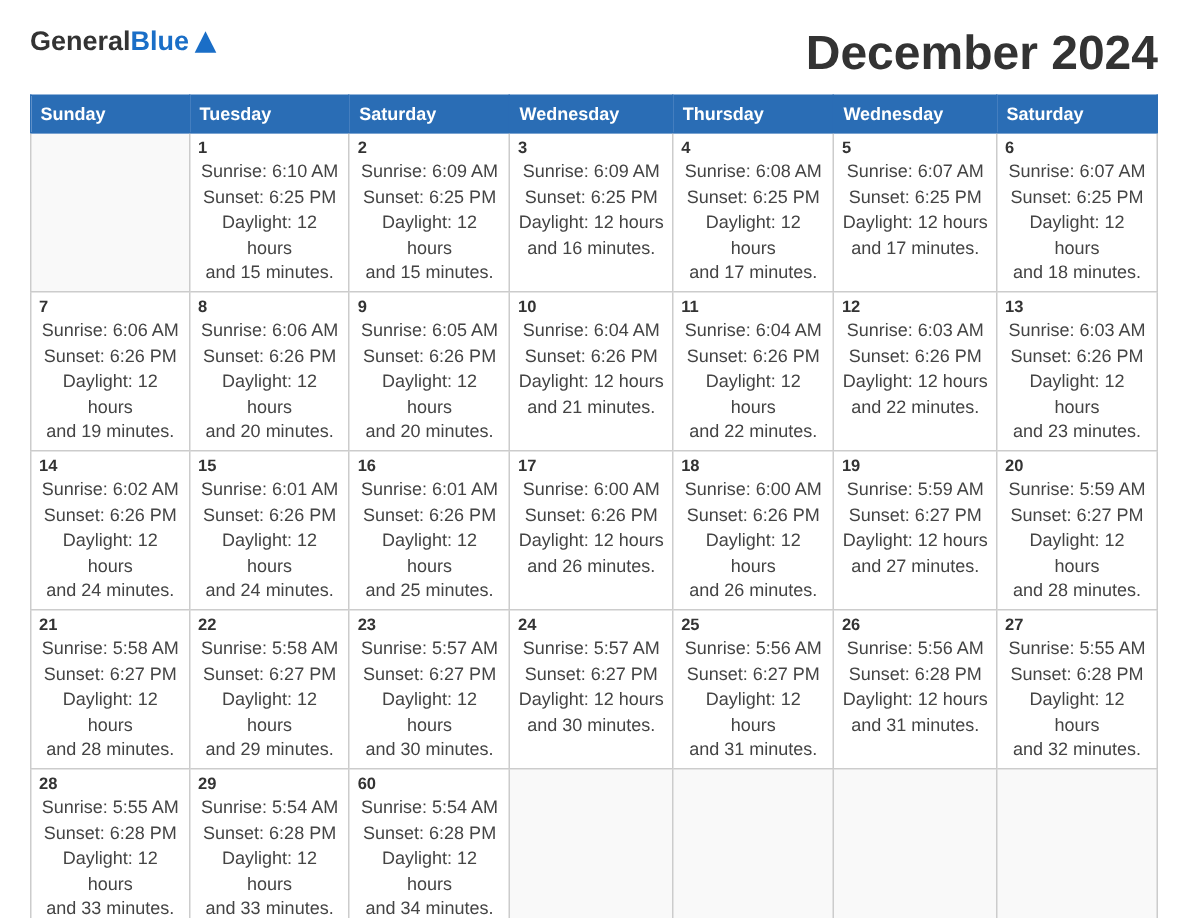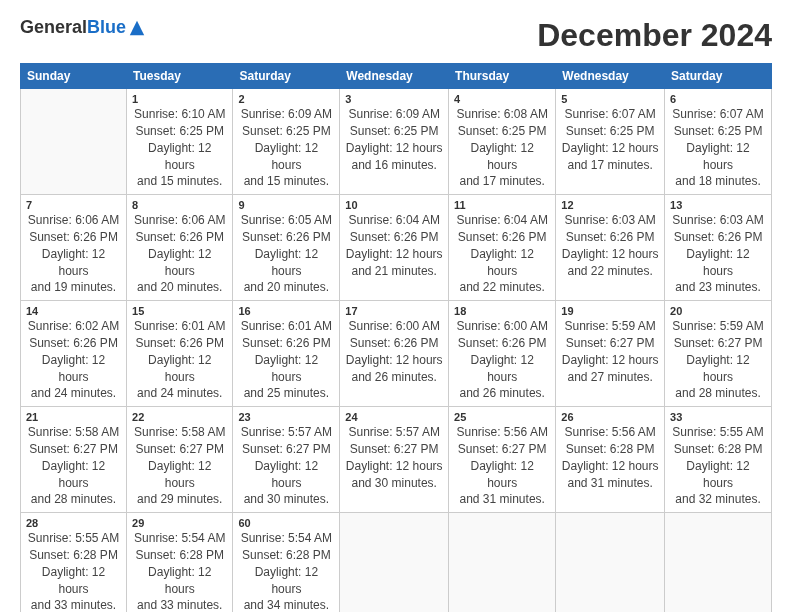--- a/index.html
+++ b/index.html
@@ -311,21 +311,21 @@
 and 31 minutes.</div>
           </td>
           <td>
             <span class="day-number">26</span>
             <div class="day-info" style="white-space: pre-line;">Sunrise: 5:56 AM
 Sunset: 6:28 PM
 Daylight: 12 hours
 and 31 minutes.</div>
           </td>
           <td>
-            <span class="day-number">33</span>
+            <span class="day-number">27</span>
             <div class="day-info" style="white-space: pre-line;">Sunrise: 5:55 AM
 Sunset: 6:28 PM
 Daylight: 12 hours
 and 32 minutes.</div>
           </td>
         </tr>
         <tr>
           <td>
             <span class="day-number">28</span>
             <div class="day-info" style="white-space: pre-line;">Sunrise: 5:55 AM

